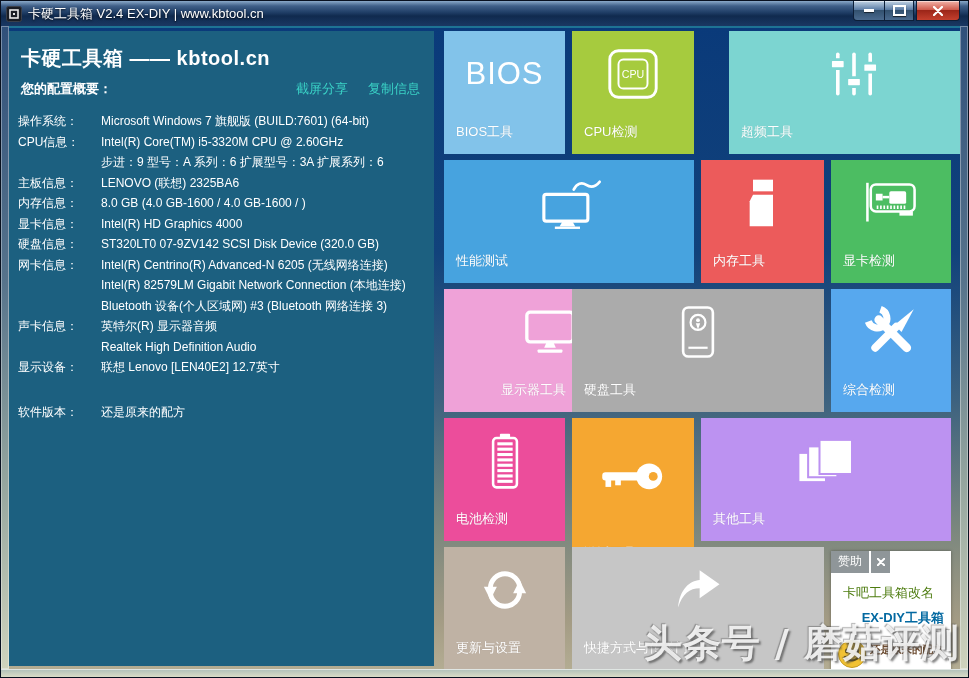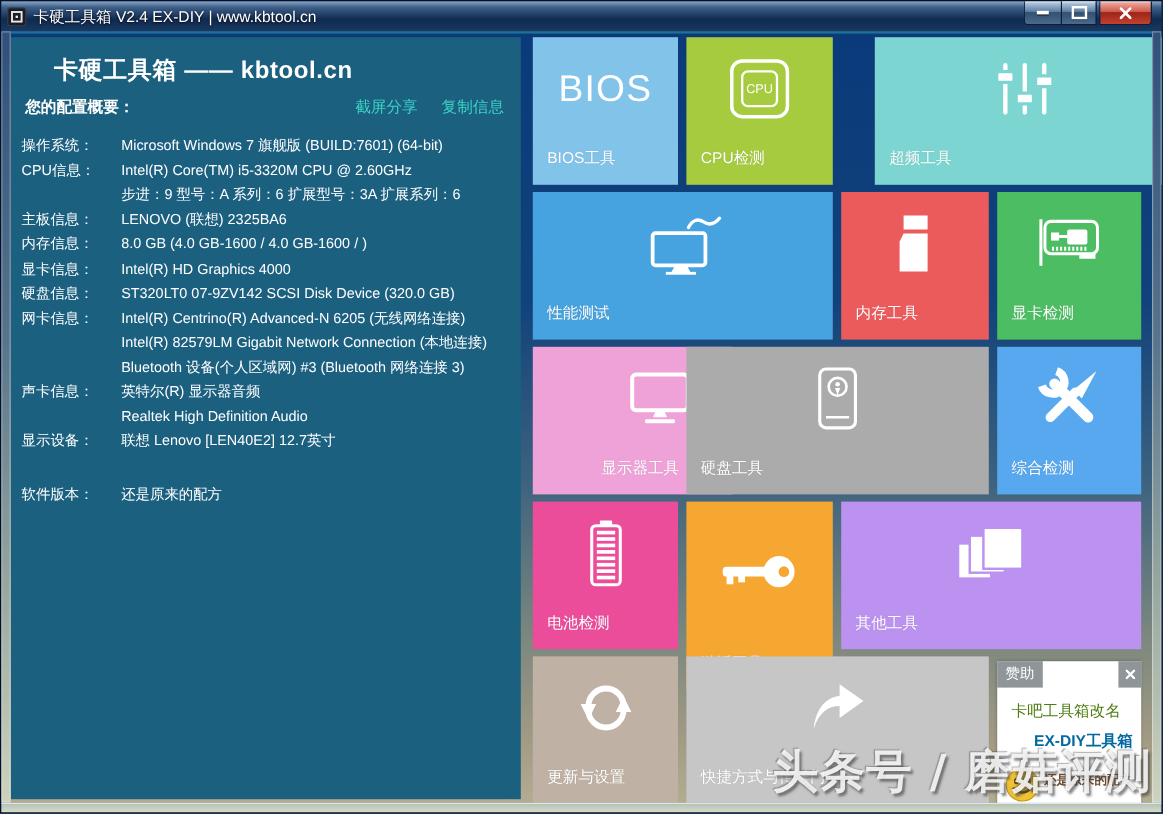--- a/index.html
+++ b/index.html
@@ -30,38 +30,38 @@
   .frame-bottom{position:absolute;left:0;right:0;bottom:0;height:8px;z-index:40;
     background:linear-gradient(180deg,#aebfb9,#dadcc6);box-shadow:inset 0 1px 0 rgba(255,255,255,.6);}
   
   .content{
     position:absolute;left:8px;top:25px;width:953px;height:645px;
     background:linear-gradient(180deg,#0a3a7a 0%,#11427b 35%,#3d627f 58%,#7b877e 78%,#a39b84 92%,#b4ad93 100%);
   }
   .content::before{content:"";position:absolute;left:0;top:0;right:0;height:2px;background:rgba(35,130,155,.8);}
   
   .panel{position:absolute;left:0;top:5px;width:425px;height:635px;color:#fff;}
-  .panel-title{font-size:20px;font-weight:bold;padding:14px 0 0 12px;letter-spacing:.5px;margin-left:24px;}
+  .panel-title{font-size:20px;font-weight:bold;padding:14px 0 0 12px;letter-spacing:.5px;}
   .cfg-row{display:flex;align-items:baseline;justify-content:space-between;padding:8px 14px 0 12px;}
   .cfg-label{font-size:13px;font-weight:bold;}
   .cfg-links{display:flex;gap:20px;}
   .cfg-link{font-size:13px;color:#3ad2c6;cursor:pointer;}
   .info{margin-top:13px;font-size:12px;line-height:20.5px;}
   .irow{display:flex;}
   .ilabel{flex:0 0 83px;padding-left:9px;white-space:nowrap;}
   .ilines{flex:1;white-space:nowrap;}
   .vrow{margin-top:24px;}
   
   .tile{position:absolute;display:flex;flex-direction:column;cursor:pointer;gap:12px;}
   .tile-icon{flex:1;display:flex;align-items:center;justify-content:center;padding-top:6px;}
   .tile-label{flex:0 0 auto;color:#fff;font-size:13px;margin:0 0 13px 12px;text-shadow:0 0 1px rgba(0,0,0,.15);}
   .bios-text{color:#fff;font-size:31px;letter-spacing:1px;}
   
   .popup{position:absolute;left:822px;top:525px;width:120px;height:120px;background:#fff;z-index:10;box-shadow:0 0 3px rgba(0,0,0,.35);}
-  .popup-head{display:flex;justify-content:space-between;gap:2px;}
+  .popup-head{display:flex;justify-content:flex-start;gap:2px;}
   .sponsor-btn{background:#8f9699;color:#fff;font-size:12px;padding:2px 7px 3px;cursor:pointer;}
   .popup-x{background:#8f9699;width:19px;display:flex;align-items:center;justify-content:center;cursor:pointer;}
   .popup-line1{font-size:13px;color:#4d7c0f;margin:11px 8px 0 12px;white-space:nowrap;}
   .popup-line2{font-size:13px;font-weight:bold;color:#0369a1;text-align:right;margin:7px 7px 0 0;cursor:pointer;white-space:nowrap;}
   .popup-note-row{display:flex;align-items:flex-start;margin:12px 2px 0 6px;}
   .popup-note{font-size:10.5px;font-weight:bold;color:#6b4a2f;margin:4px 0 0 3px;white-space:nowrap;}
   
   .watermark{
     position:absolute;right:2px;bottom:2px;z-index:60;font-size:38px;font-weight:bold;
     color:rgba(255,255,255,.85);letter-spacing:1px;white-space:nowrap;

